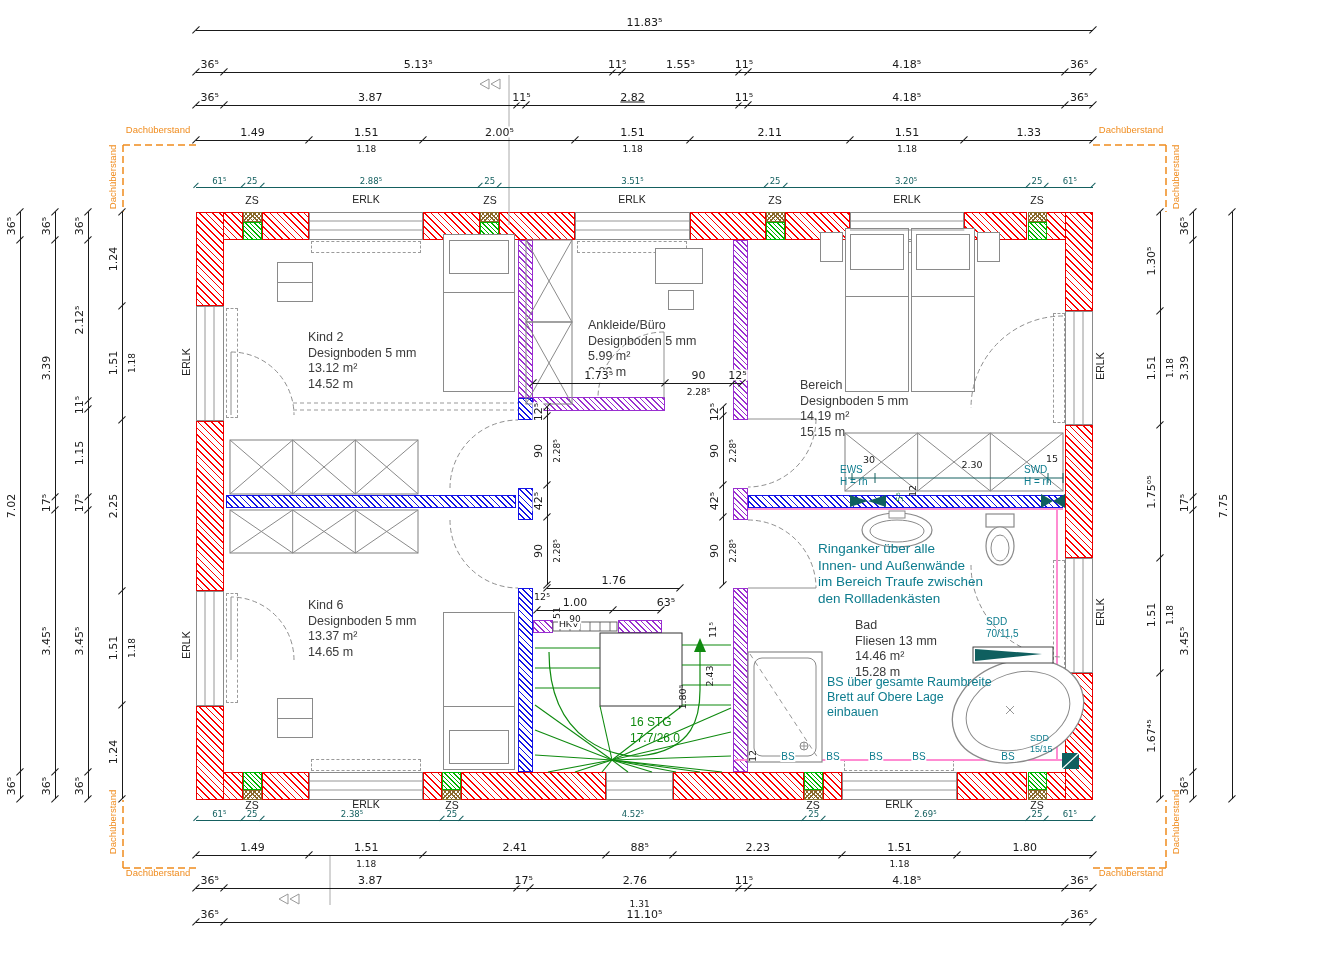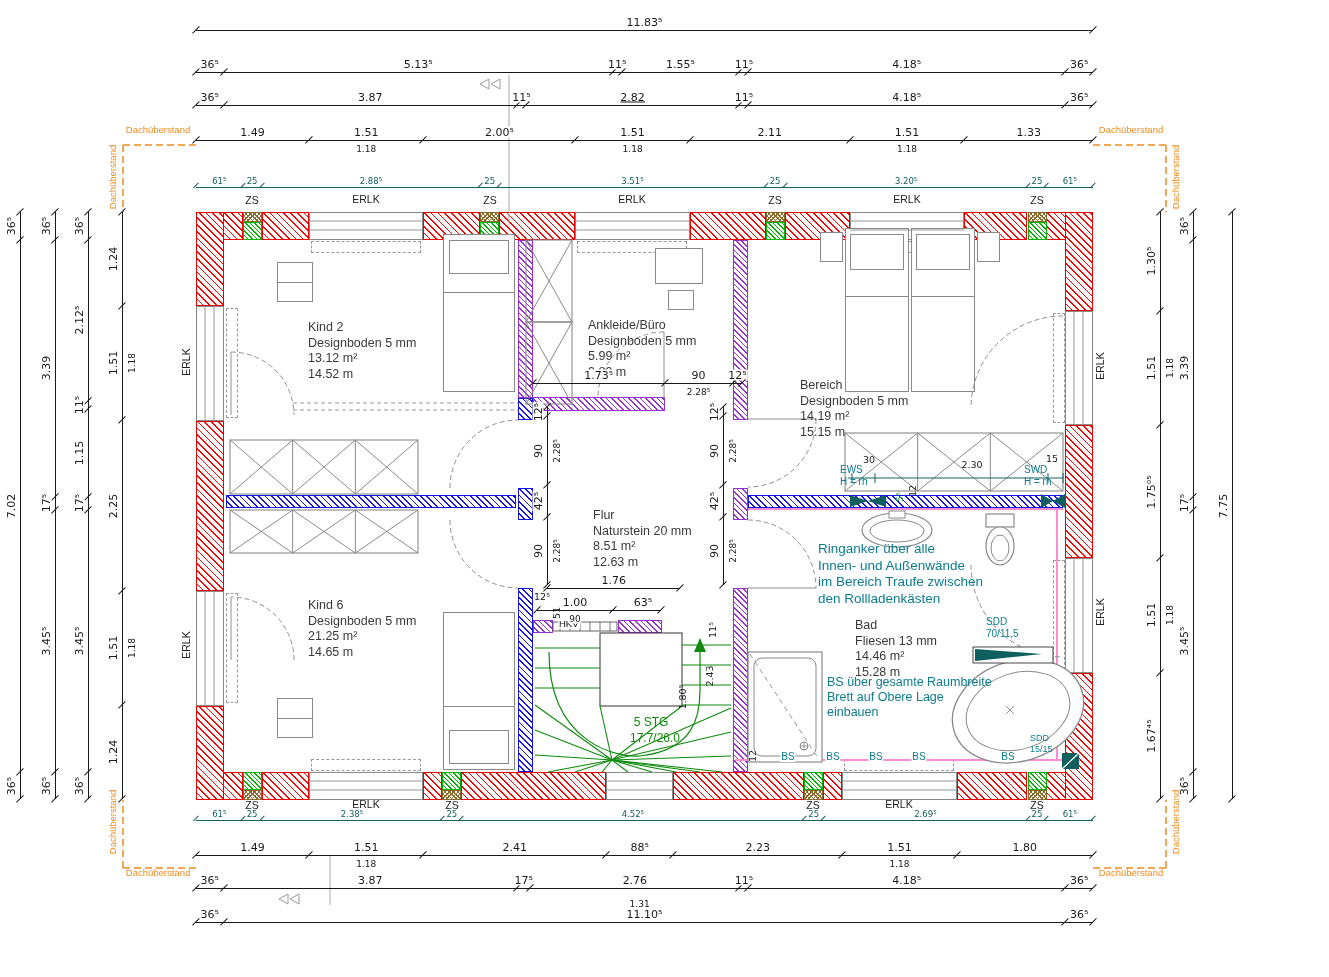--- a/index.html
+++ b/index.html
@@ -284,48 +284,42 @@
       <path d="M 1166 868 H 1093" fill="none" stroke="#f08c1e" stroke-width="1.5" stroke-dasharray="7 4"></path>
       <path d="M 1166 868 V 800" fill="none" stroke="#f08c1e" stroke-width="1.5" stroke-dasharray="7 4"></path>
       <line x1="509" y1="75" x2="509" y2="225" stroke="#aaa" stroke-width="1"></line>
       <line x1="330" y1="855" x2="330" y2="905" stroke="#aaa" stroke-width="1"></line>
       <polygon points="489,79 489,89 480,84" fill="none" stroke="#999" stroke-width="1"></polygon>
       <polygon points="500,79 500,89 491,84" fill="none" stroke="#999" stroke-width="1"></polygon>
       <polygon points="288,894 288,904 279,899" fill="none" stroke="#999" stroke-width="1"></polygon>
       <polygon points="299,894 299,904 290,899" fill="none" stroke="#999" stroke-width="1"></polygon>
     </svg>
 
-  <div class="room-label" style="left:308px;top:320px">
+  <div class="room-label" style="left:308px;top:330px">
     <div>Kind 2</div>
     <div>Designboden 5 mm</div>
     <div>13.12 m²</div>
     <div>14.52 m</div>
   </div>
   <div class="room-label" style="left:588px;top:318px">
     <div>Ankleide/Büro</div>
     <div>Designboden 5 mm</div>
     <div>5.99 m²</div>
     <div>9.89 m</div>
   </div>
   <div class="room-label" style="left:800px;top:378px">
     <div>Bereich</div>
     <div>Designboden 5 mm</div>
     <div>14.19 m²</div>
     <div>15.15 m</div>
   </div>
-  <div class="room-label" style="left:593px;top:508px">
-    <div>Flur</div>
-    <div>Naturstein 20 mm</div>
-    <div>8.51 m²</div>
-    <div>12.63 m</div>
-  </div>
   <div class="room-label" style="left:308px;top:598px">
     <div>Kind 6</div>
     <div>Designboden 5 mm</div>
-    <div>21.25 m²</div>
+    <div>13.37 m²</div>
     <div>14.65 m</div>
   </div>
   <div class="room-label" style="left:855px;top:618px">
     <div>Bad</div>
     <div>Fliesen 13 mm</div>
     <div>14.46 m²</div>
     <div>15.28 m</div>
   </div>
 
   <div class="note mid" style="left:827px;top:675px">
@@ -333,21 +327,21 @@
     <div>Brett auf Obere Lage</div>
     <div>einbauen</div>
   </div>
   <div class="note big" style="left:818px;top:541px">
     <div>Ringanker über alle</div>
     <div>Innen- und Außenwände</div>
     <div>im Bereich Traufe zwischen</div>
     <div>den Rollladenkästen</div>
   </div>
 
-  <div class="stairtxt" style="left:651px;top:715px">5 STG</div>
+  <div class="stairtxt" style="left:651px;top:715px">16 STG</div>
   <div class="stairtxt" style="left:655px;top:731px">17.7/26.0</div>
 
   <div class="hkv" style="left:558px;top:619px">HKV</div>
 
   <div class="note small" style="left:840px;top:464px">
     <div>EWS</div>
     <div>H = rh</div>
   </div>
   <div class="note small" style="left:1024px;top:464px">
     <div>SWD</div>
@@ -617,21 +611,21 @@
       <div class="tick" style="left: 723px; top: 580.13px;"></div>
       <div class="dline" style="left: 547px; top: 588px; width: 133.408px; height: 1px;"></div>
       <div class="tick" style="left: 547px; top: 583px;"></div>
       <div class="dlab " style="left: 613.704px; top: 580px;">1.76</div>
       <div class="tick" style="left: 680.408px; top: 583px;"></div>
       <div class="dline" style="left: 537px; top: 610px; width: 123.933px; height: 1px;"></div>
       <div class="tick" style="left: 537px; top: 605px;"></div>
       <div class="dlab " style="left: 574.9px; top: 602px;">1.00</div>
       <div class="dlab sub" style="left: 574.9px; top: 619px;">90</div>
       <div class="tick" style="left: 612.8px; top: 605px;"></div>
-      <div class="dlab " style="left: 643px; top: 602px;">63⁵</div>
+      <div class="dlab " style="left: 666px; top: 602px;">63⁵</div>
       <div class="tick" style="left: 660.933px; top: 605px;"></div>
       <div class="dlab loose rot" style="left: 557px; top: 613px;">51</div>
       <div class="dlab loose" style="left: 542px; top: 597px;">12⁵</div>
       <div class="dlab loose rot" style="left: 713px; top: 630px;">11⁵</div>
       <div class="dlab loose rot" style="left: 710px; top: 676px;">2.43</div>
       <div class="dlab loose rot" style="left: 683px; top: 697px;">1.80⁵</div>
       <div class="dlab loose rot green" style="left: 900px; top: 497px;">5⁵</div>
       <div class="dlab loose rot" style="left: 913px; top: 491px;">12</div>
       <div class="dlab loose rot" style="left: 753px; top: 756px;">12</div>
       <div class="dlab loose" style="left: 869px; top: 460px;">30</div>

